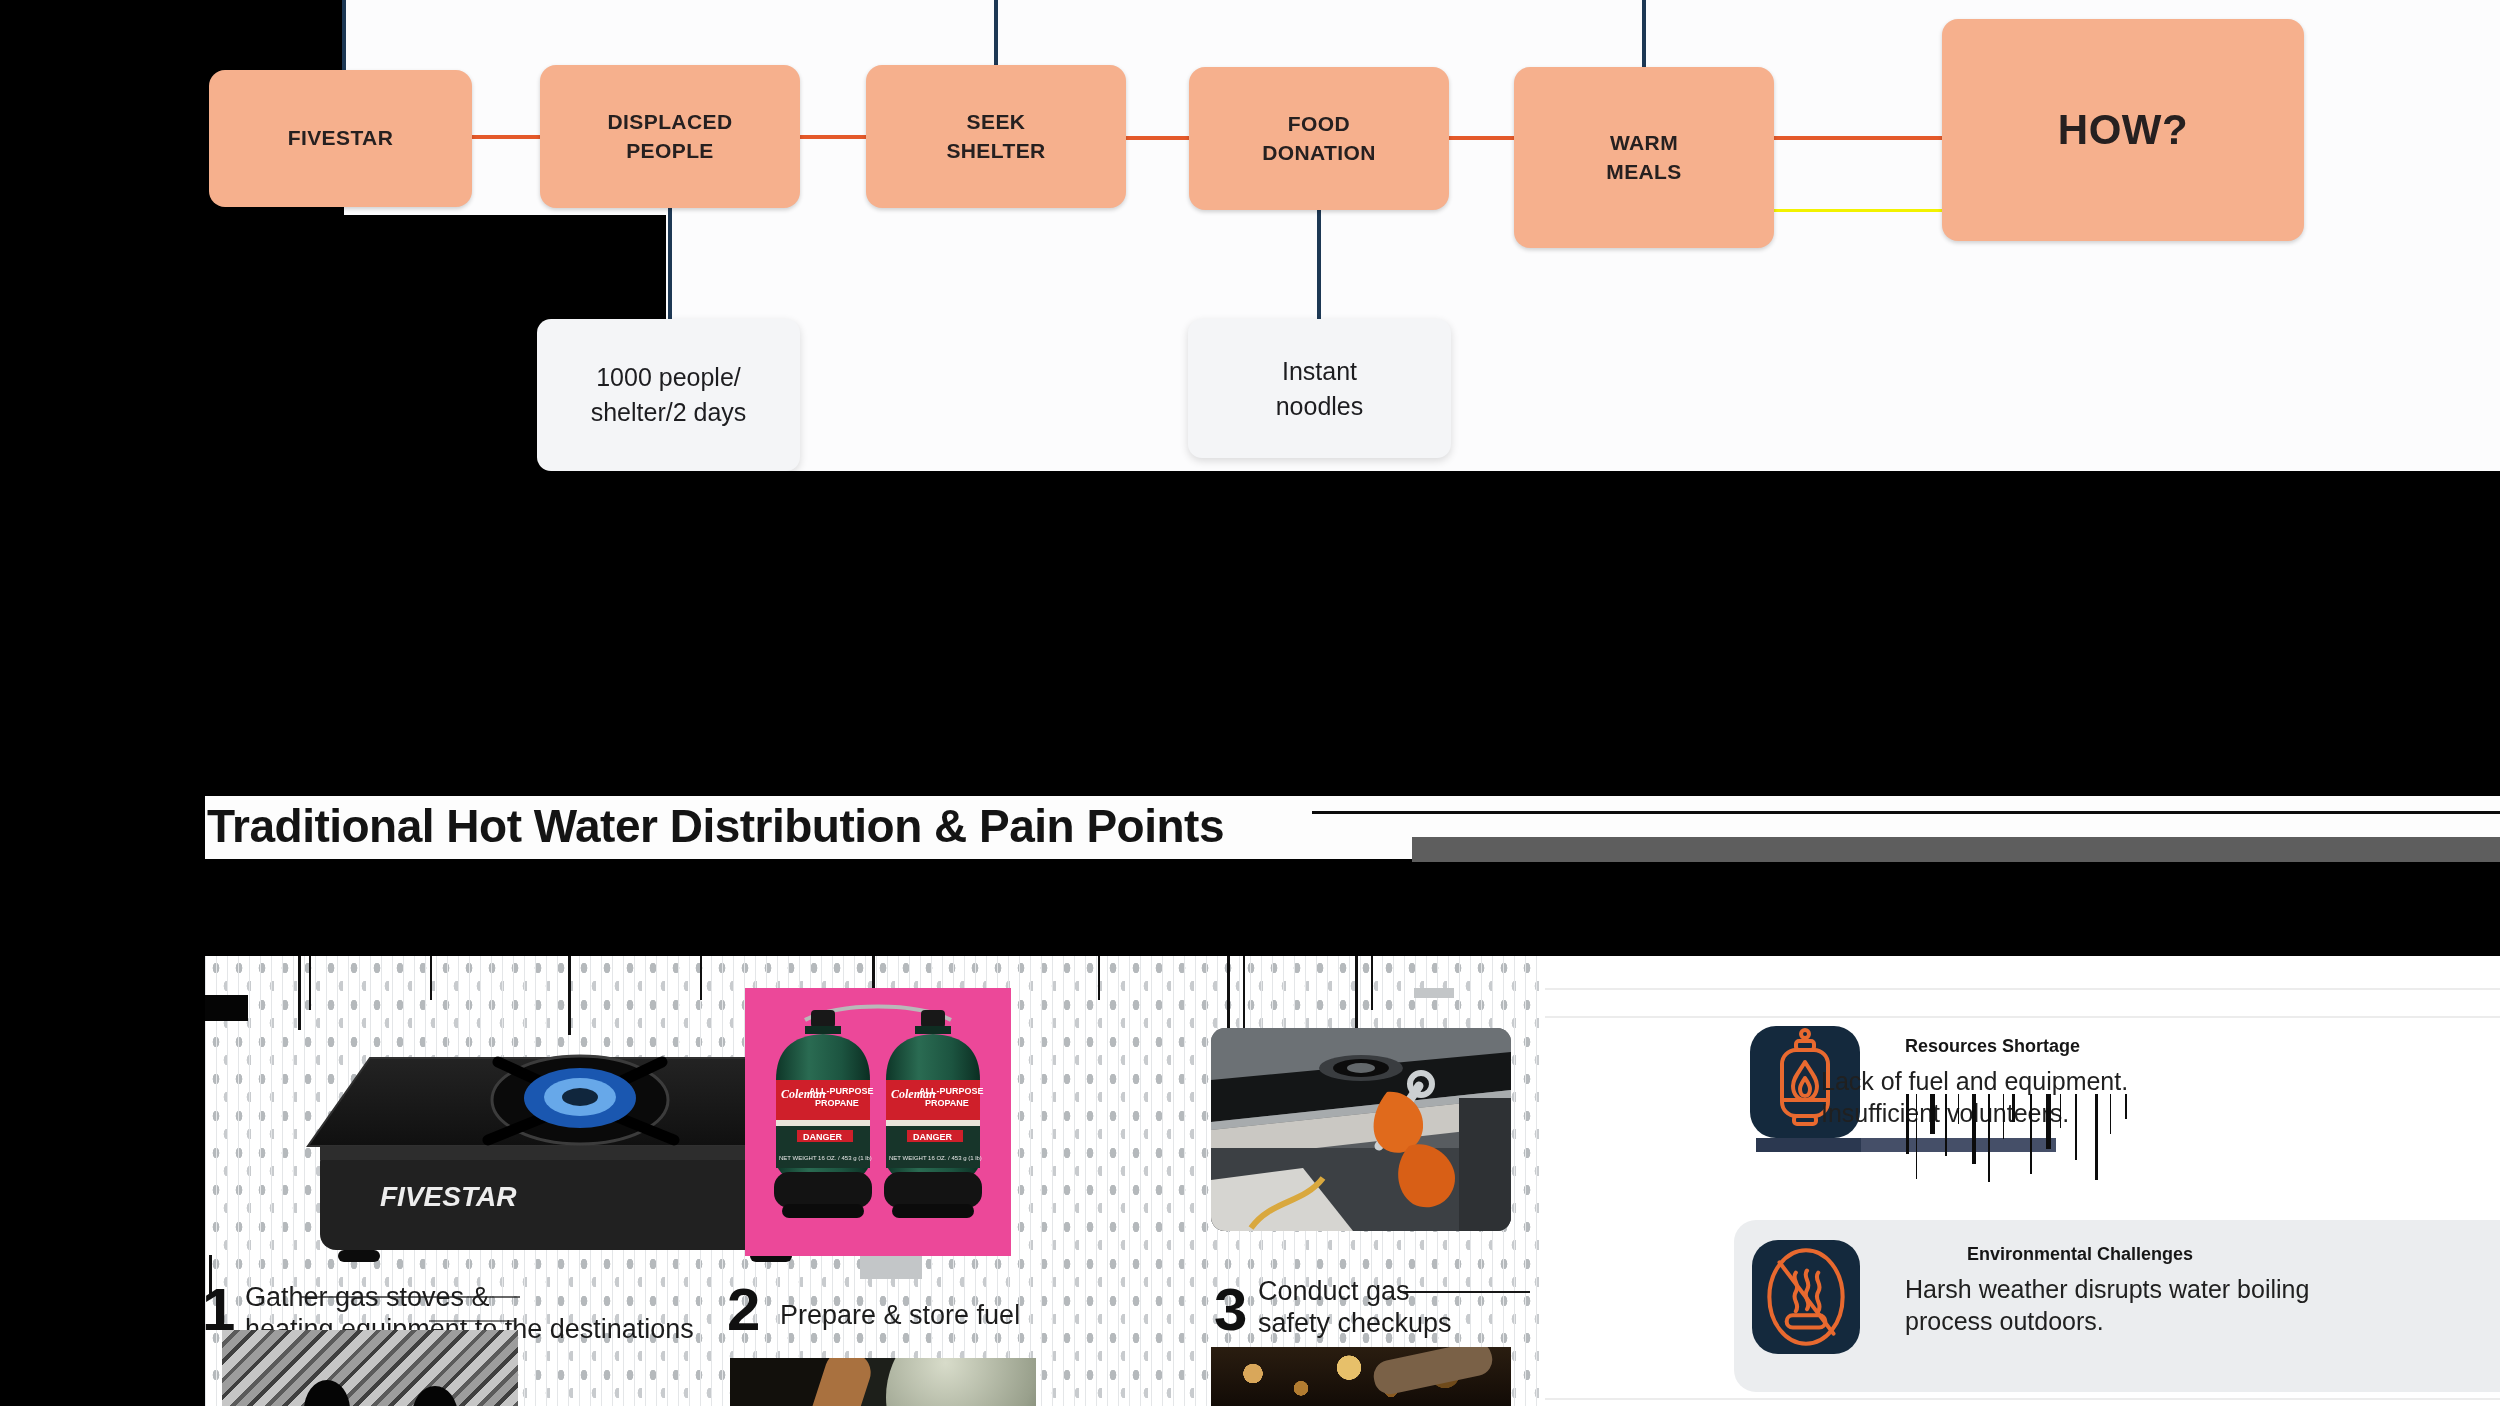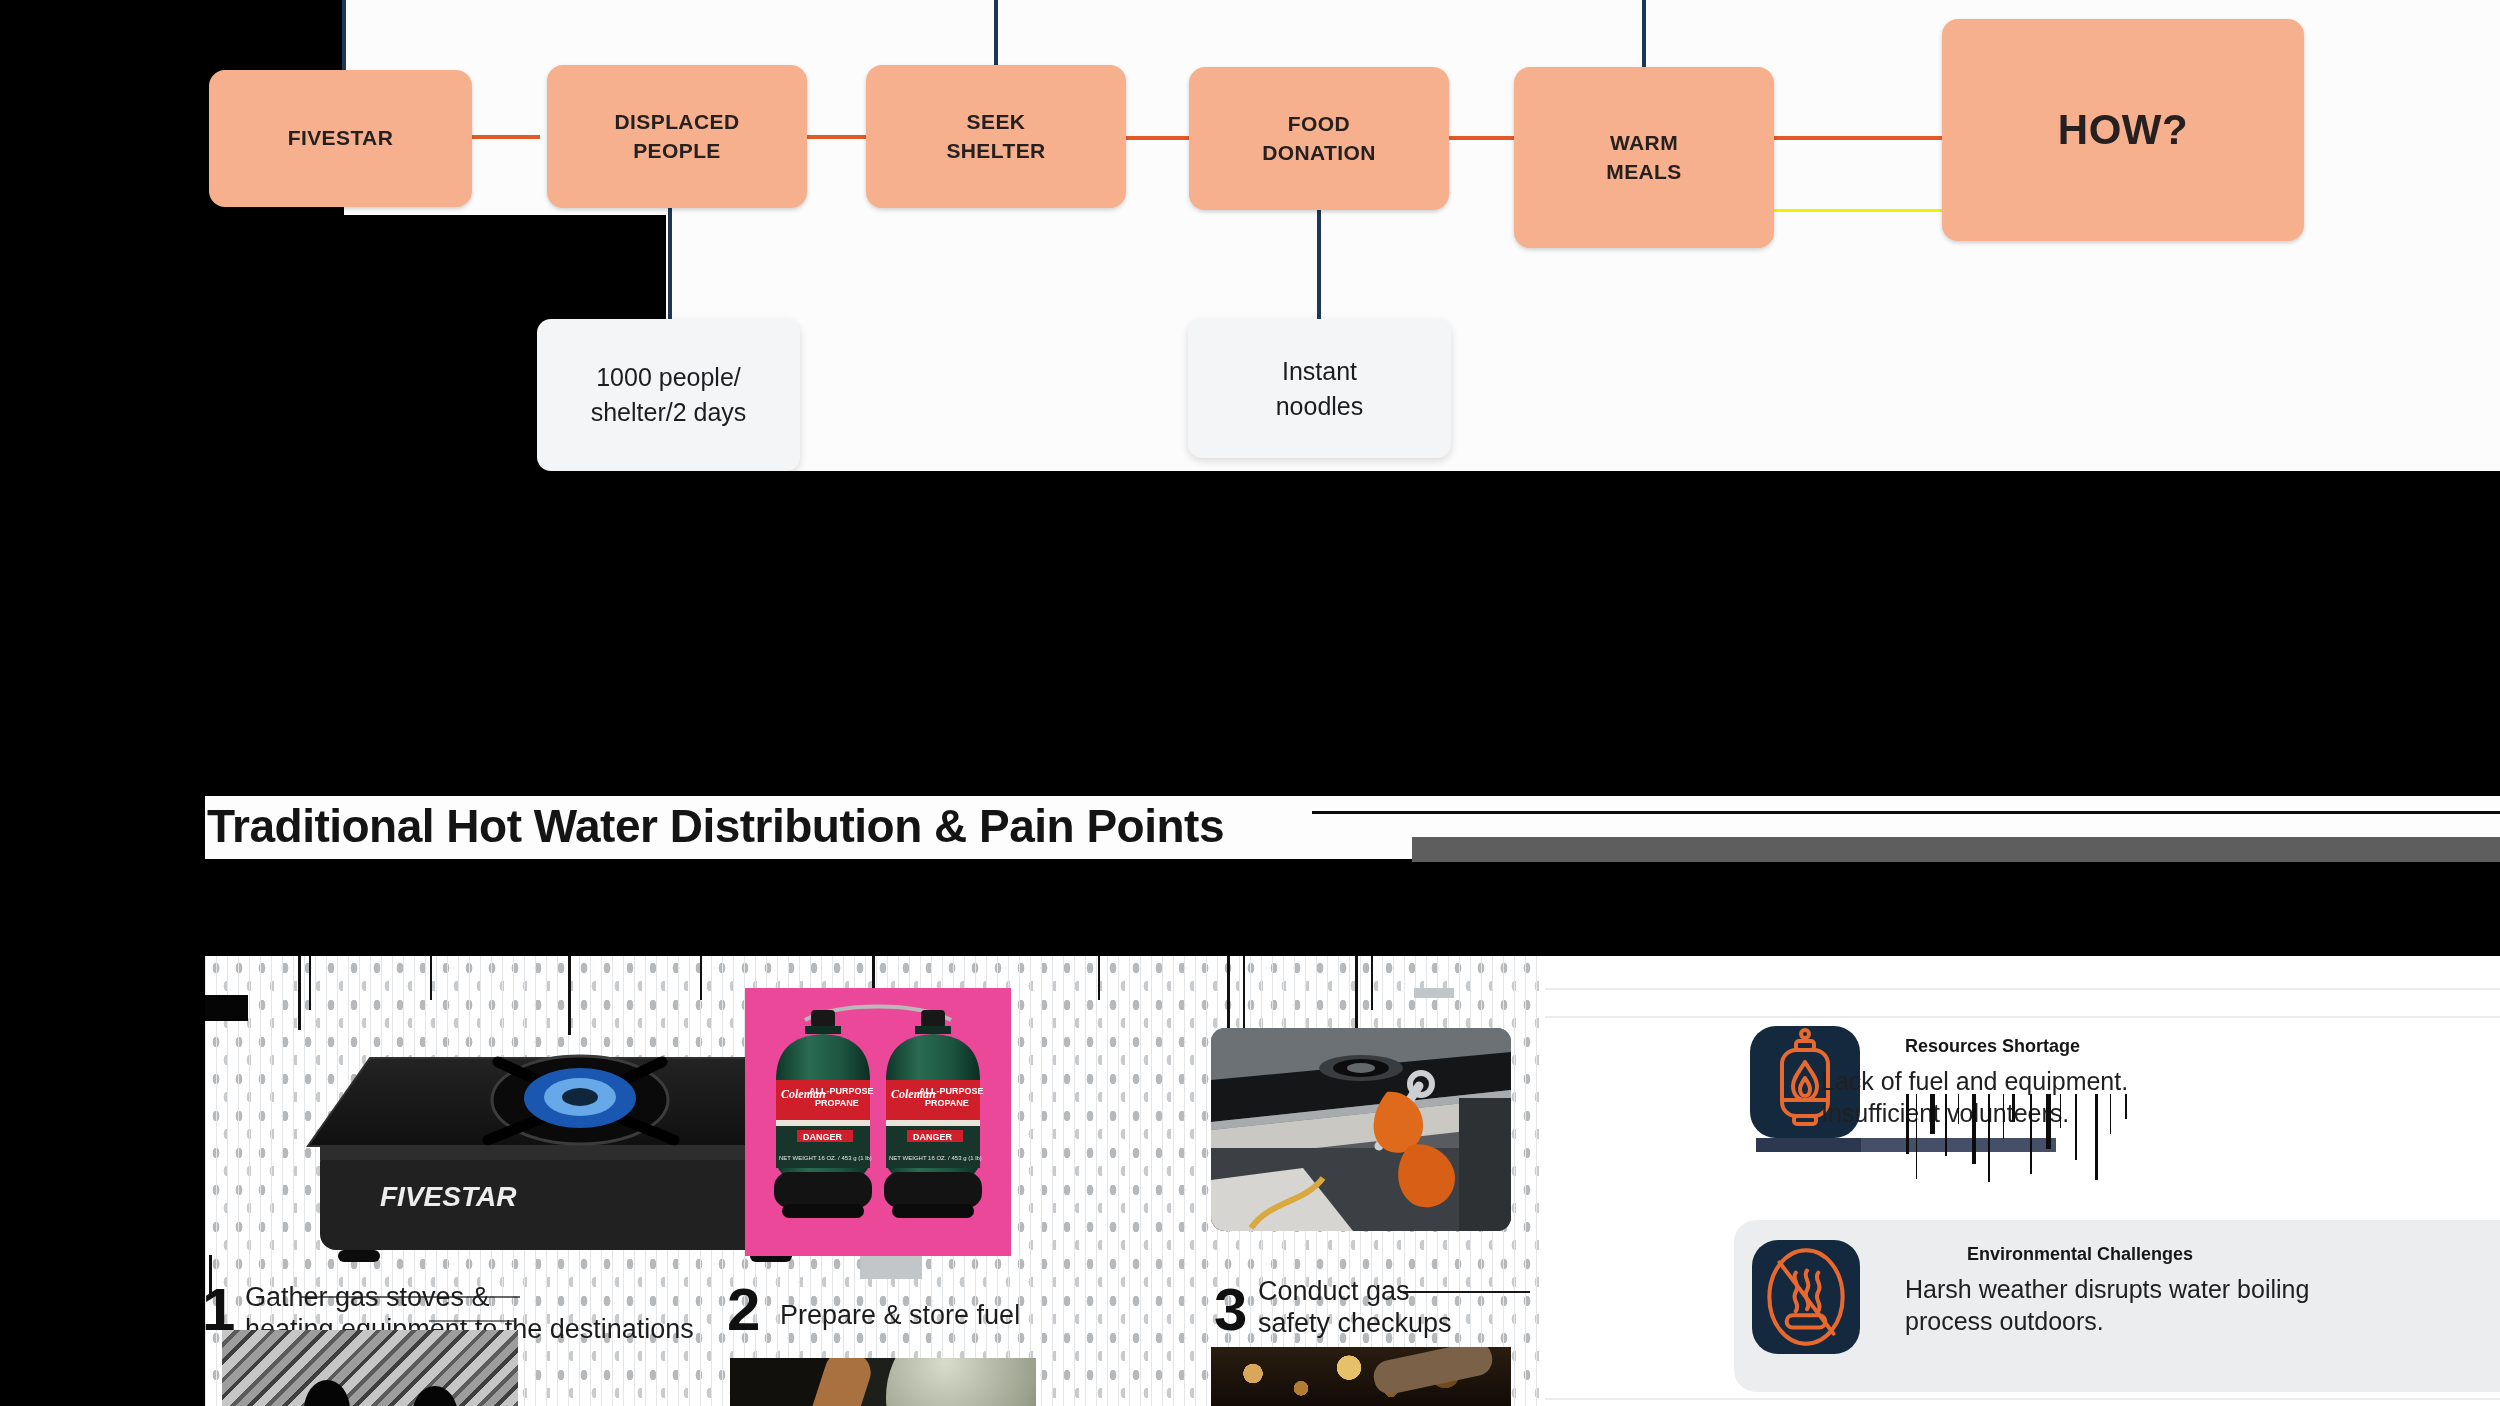--- a/index.html
+++ b/index.html
@@ -95,21 +95,21 @@
   <div class="conn-h" style="left:472px;top:135px;width:68px;"></div>
   <div class="conn-h" style="left:800px;top:135px;width:66px;"></div>
   <div class="conn-h" style="left:1126px;top:136px;width:63px;"></div>
   <div class="conn-h" style="left:1449px;top:136px;width:65px;"></div>
   <div class="conn-h" style="left:1774px;top:136px;width:168px;"></div>
   <div class="yline" style="left:1750px;top:209px;width:192px;"></div>
 
   <div class="node" style="left:209px;top:70px;width:263px;height:137px;">
     <span class="prelines">FIVESTAR</span>
   </div>
-  <div class="node" style="left:540px;top:65px;width:260px;height:143px;margin-left:7px;">
+  <div class="node" style="left:540px;top:65px;width:260px;height:143px;">
     <span class="prelines">DISPLACED
 PEOPLE</span>
   </div>
   <div class="node" style="left:866px;top:65px;width:260px;height:143px;">
     <span class="prelines">SEEK
 SHELTER</span>
   </div>
   <div class="node" style="left:1189px;top:67px;width:260px;height:143px;">
     <span class="prelines">FOOD
 DONATION</span>

